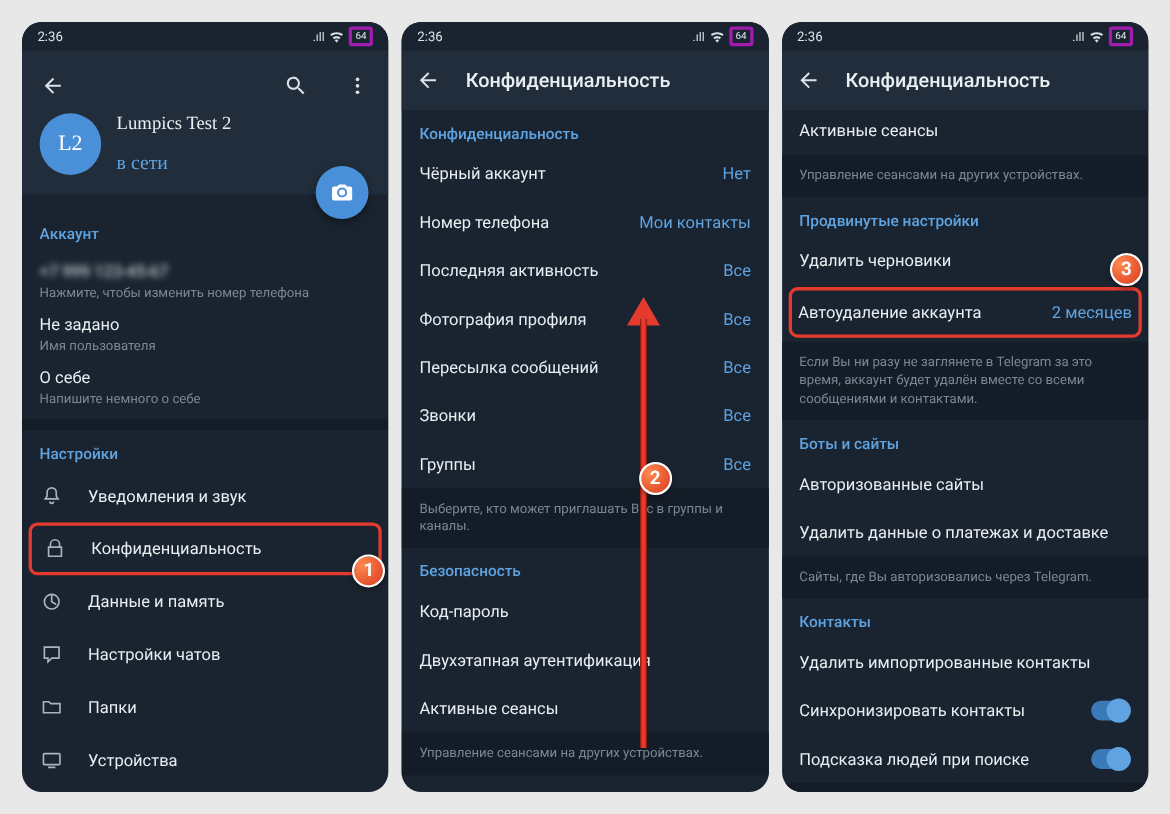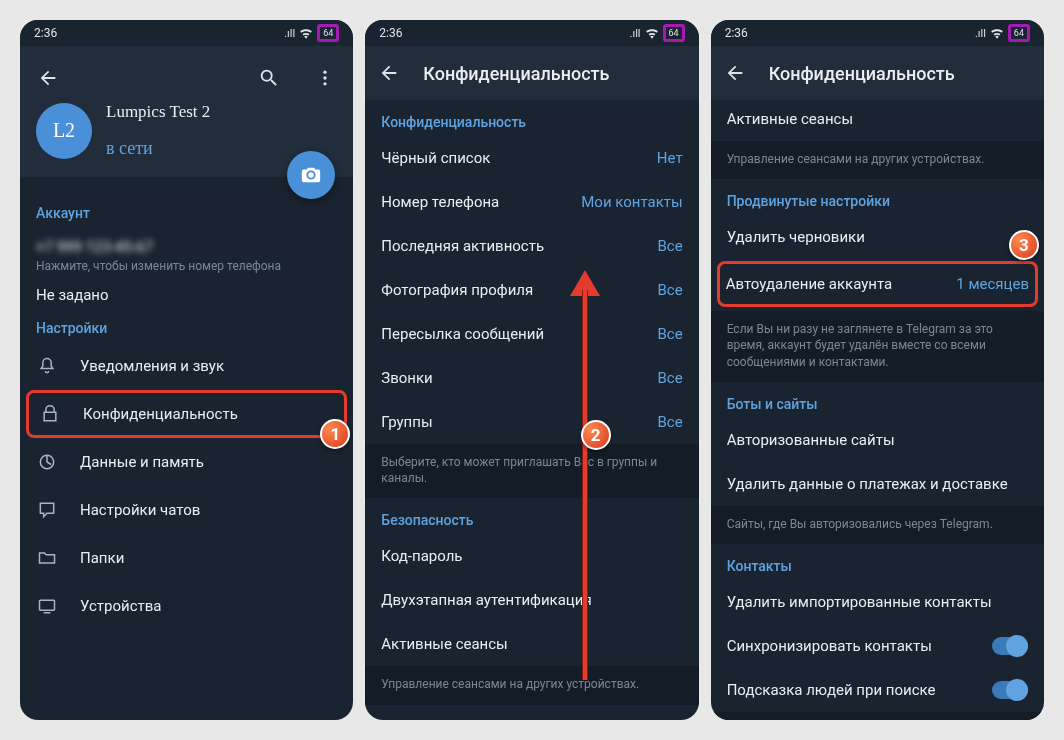--- a/index.html
+++ b/index.html
@@ -213,20 +213,25 @@
   </div>
 
   <div class="content">
     <div class="section-header" style="padding-top:28px">Аккаунт</div>
     <div class="row-and-sub">
       <div class="label blur-text">+7 999 123-45-67</div>
       <div class="sub">Нажмите, чтобы изменить номер телефона</div>
     </div>
     <div class="row-and-sub">
       <div class="label">Не задано</div>
+      <div class="sub">Имя пользователя</div>
+    </div>
+    <div class="row-and-sub divider-block" style="padding-bottom:12px">
+      <div class="label">О себе</div>
+      <div class="sub">Напишите немного о себе</div>
     </div>
 
     <div class="section-header">Настройки</div>
 
     <div class="row">
       <span class="row-icon">
           <svg width="20" height="20" viewBox="0 0 24 24">
             <path fill="none" stroke="currentColor" stroke-width="1.8" d="M12 3a5 5 0 00-5 5v4l-2 3h14l-2-3V8a5 5 0 00-5-5zm-2 15a2 2 0 004 0"></path>
           </svg>
         </span>
@@ -305,21 +310,21 @@
           <path fill="currentColor" d="M20 11H7.8l5.6-5.6L12 4l-8 8 8 8 1.4-1.4L7.8 13H20z"></path>
         </svg>
       </span>
     <span class="title">Конфиденциальность</span>
   </div>
 
   <div class="content" style="position:relative">
     <div class="section-header">Конфиденциальность</div>
 
     <div class="row">
-      <span class="label">Чёрный список</span>
+      <span class="label">Чёрный аккаунт</span>
       <span class="value">Нет</span>
     </div>
     <div class="row">
       <span class="label">Номер телефона</span>
       <span class="value">Мои контакты</span>
     </div>
     <div class="row">
       <span class="label">Последняя активность</span>
       <span class="value">Все</span>
     </div>
@@ -392,21 +397,21 @@
     <div class="hint">Управление сеансами на других устройствах.</div>
 
     <div class="section-header">Продвинутые настройки</div>
     <div class="row">
         <span class="label">Удалить черновики</span>
       </div>
 
     <div class="highlight-red" style="position:relative;margin-top:2px">
       <div class="row" style="padding:11px 6px">
         <span class="label">Автоудаление аккаунта</span>
-        <span class="value">1 месяцев</span>
+        <span class="value">2 месяцев</span>
       </div>
       <div class="badge" style="right:-4px;top:-34px">3</div>
     </div>
     <div class="hint" style="margin-top:4px">Если Вы ни разу не заглянете в Telegram за это время, аккаунт будет удалён вместе со всеми сообщениями и контактами.</div>
 
     <div class="section-header">Боты и сайты</div>
     <div class="row">
         <span class="label">Авторизованные сайты</span>
       </div>
     <div class="row">

